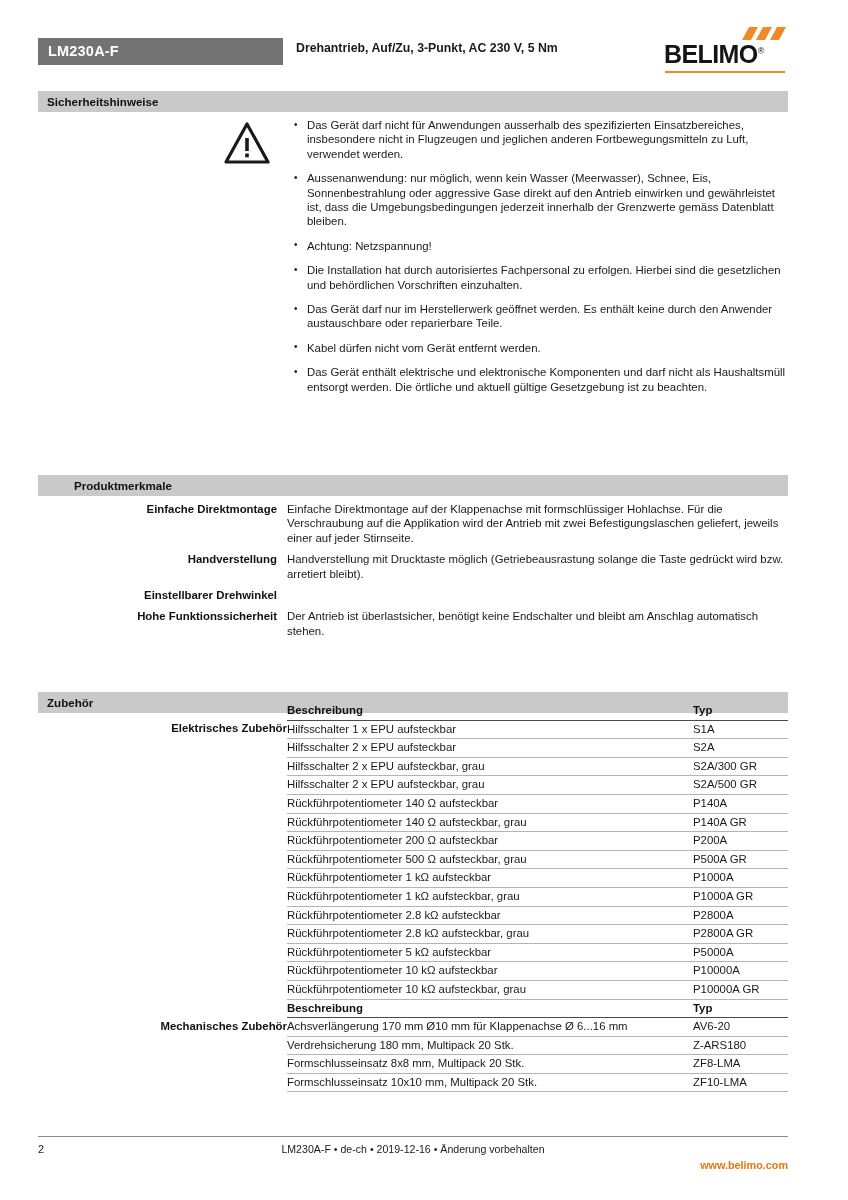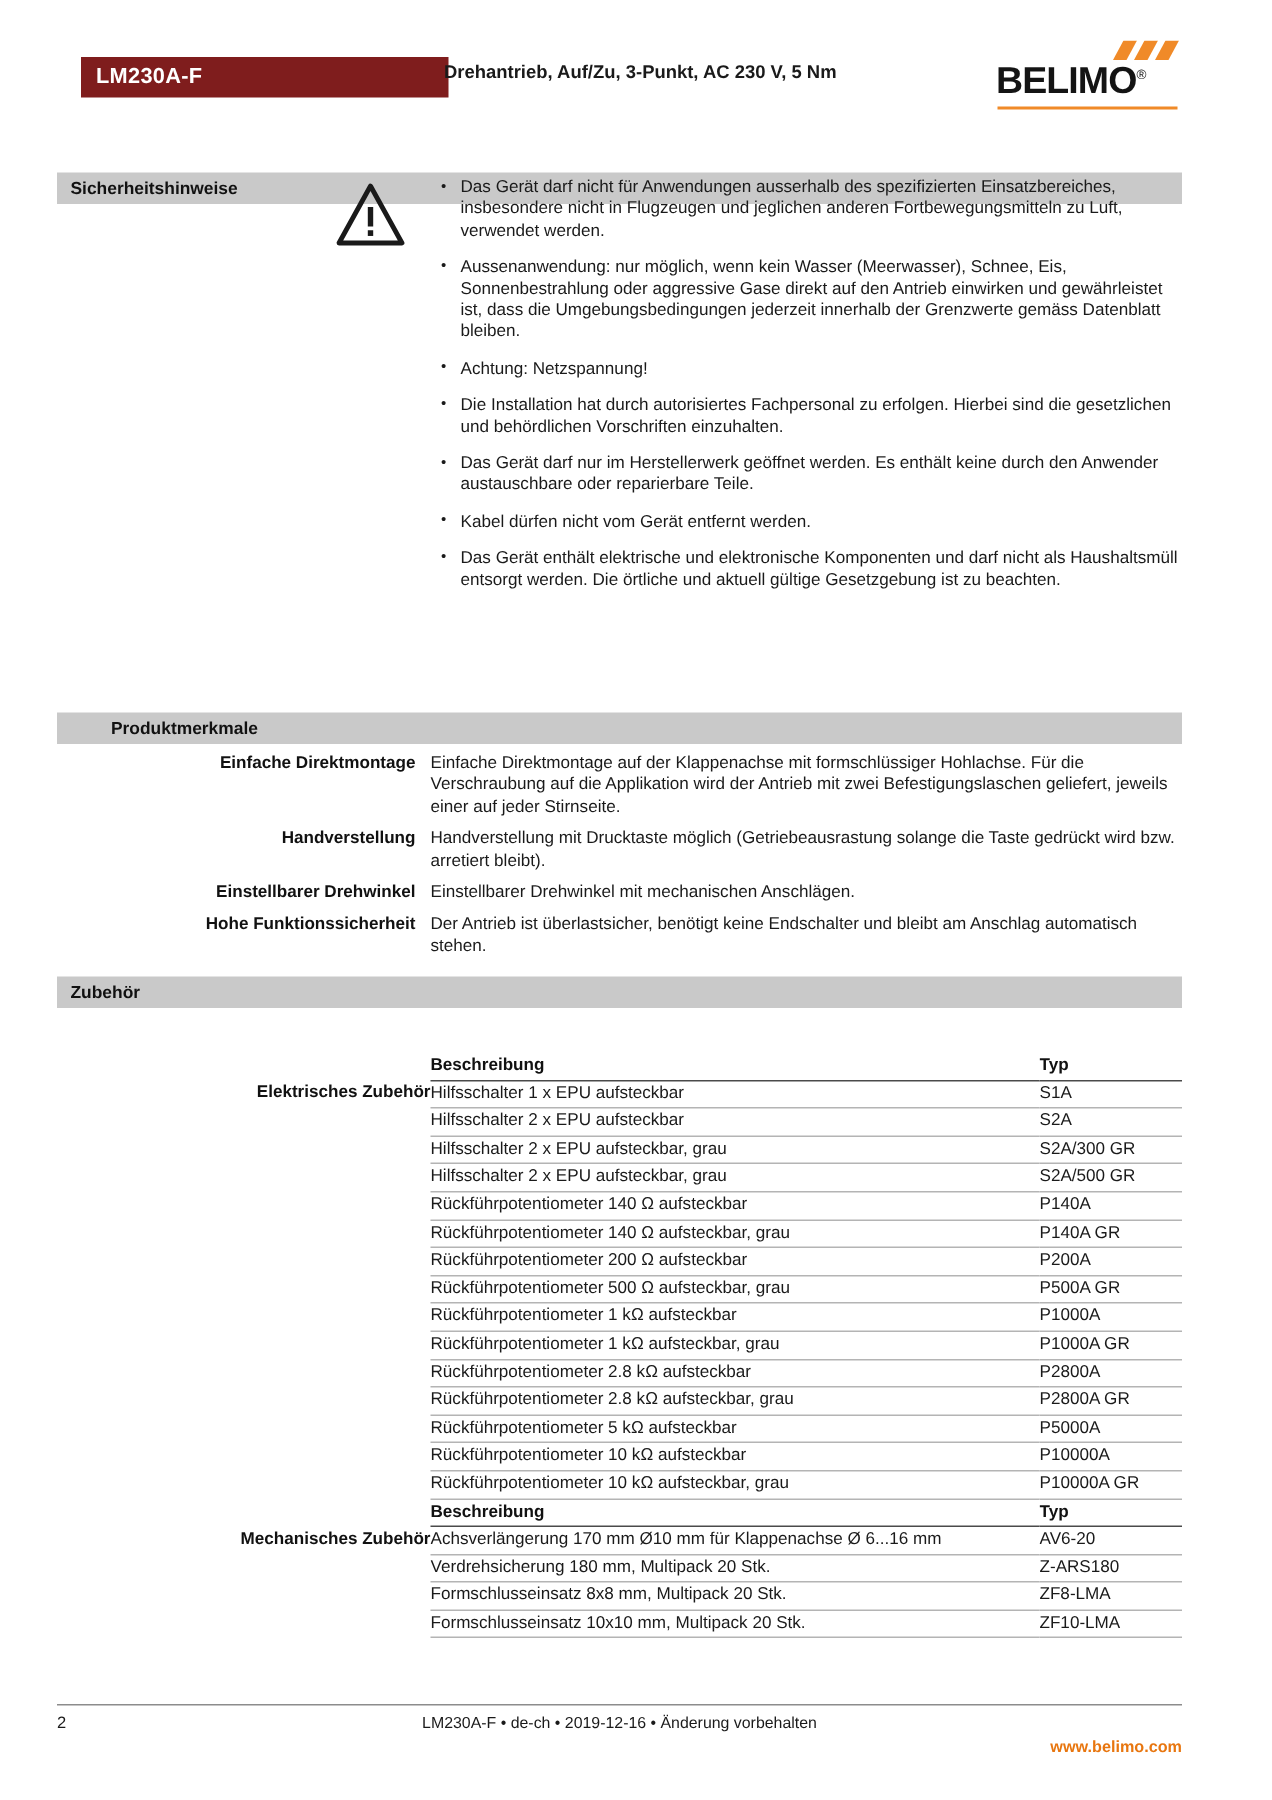--- a/index.html
+++ b/index.html
@@ -25,25 +25,25 @@
   
   .header {
     position: absolute;
     left: 38px;
     top: 26px;
     width: 750px;
     height: 52px;
   }
   .title-badge {
     position: absolute;
-    left: 16px;
+    left: 0;
     top: 12px;
     width: 245px;
     height: 27px;
-    background: #7f1d1d;
+    background: #737373;
     color: #ffffff;
     font-size: 14.5px;
     font-weight: bold;
     line-height: 27px;
     padding-left: 10px;
     box-sizing: border-box;
     letter-spacing: 0.2px;
   }
   .header-subtitle {
     position: absolute;
@@ -268,21 +268,21 @@
       <svg class="logo-stripes" viewBox="0 0 54 13">
         <polygon points="9,13 16,0 25,0 18,13" fill="#f08a28"></polygon>
         <polygon points="23,13 30,0 39,0 32,13" fill="#f08a28"></polygon>
         <polygon points="37,13 44,0 53,0 46,13" fill="#f08a28"></polygon>
       </svg>
       <div class="logo-word"><span>BELIMO</span><span class="logo-reg">®</span></div>
       <div class="logo-rule"></div>
     </div>
   </div>
 
-  <div class="section-bar" style="top:91px;margin-top:24px;">Sicherheitshinweise</div>
+  <div class="section-bar" style="top:91px;">Sicherheitshinweise</div>
 
   <div class="safety-block">
     <svg class="warn-icon" viewBox="0 0 46 42">
       <path d="M23 2 L44 40 L2 40 Z" fill="none" stroke="#1a1a1a" stroke-width="3.2" stroke-linejoin="round"></path>
       <rect x="21.2" y="16" width="3.6" height="13" fill="#1a1a1a"></rect>
       <rect x="21.2" y="31.5" width="3.6" height="3.8" fill="#1a1a1a"></rect>
     </svg>
     <div class="bullet-list">
       <div class="bullet">Das Gerät darf nicht für Anwendungen ausserhalb des spezifizierten Einsatzbereiches, insbesondere nicht in Flugzeugen und jeglichen anderen Fortbewegungsmitteln zu Luft, verwendet werden.</div>
       <div class="bullet">Aussenanwendung: nur möglich, wenn kein Wasser (Meerwasser), Schnee, Eis, Sonnenbestrahlung oder aggressive Gase direkt auf den Antrieb einwirken und gewährleistet ist, dass die Umgebungsbedingungen jederzeit innerhalb der Grenzwerte gemäss Datenblatt bleiben.</div>
@@ -300,29 +300,28 @@
     <div class="feature-row">
       <div class="feature-label">Einfache Direktmontage</div>
       <div class="feature-text">Einfache Direktmontage auf der Klappenachse mit formschlüssiger Hohlachse. Für die Verschraubung auf die Applikation wird der Antrieb mit zwei Befestigungslaschen geliefert, jeweils einer auf jeder Stirnseite.</div>
     </div>
     <div class="feature-row">
       <div class="feature-label">Handverstellung</div>
       <div class="feature-text">Handverstellung mit Drucktaste möglich (Getriebeausrastung solange die Taste gedrückt wird bzw. arretiert bleibt).</div>
     </div>
     <div class="feature-row">
       <div class="feature-label">Einstellbarer Drehwinkel</div>
-      <div class="feature-text">Einstellbarer Drehwinkel mit mechanischen Anschlägen.</div>
     </div>
     <div class="feature-row">
       <div class="feature-label">Hohe Funktionssicherheit</div>
       <div class="feature-text">Der Antrieb ist überlastsicher, benötigt keine Endschalter und bleibt am Anschlag automatisch stehen.</div>
     </div>
   </div>
 
-  <div class="section-bar" style="top:651px;">Zubehör</div>
+  <div class="section-bar" style="top:692px;">Zubehör</div>
 
   <div class="acc-block" style="top:702px;">
 
     <table class="acc-table">
       <colgroup>
         <col class="col-label">
           <col class="col-desc">
           <col class="col-typ">
       </colgroup>
       <tbody>

